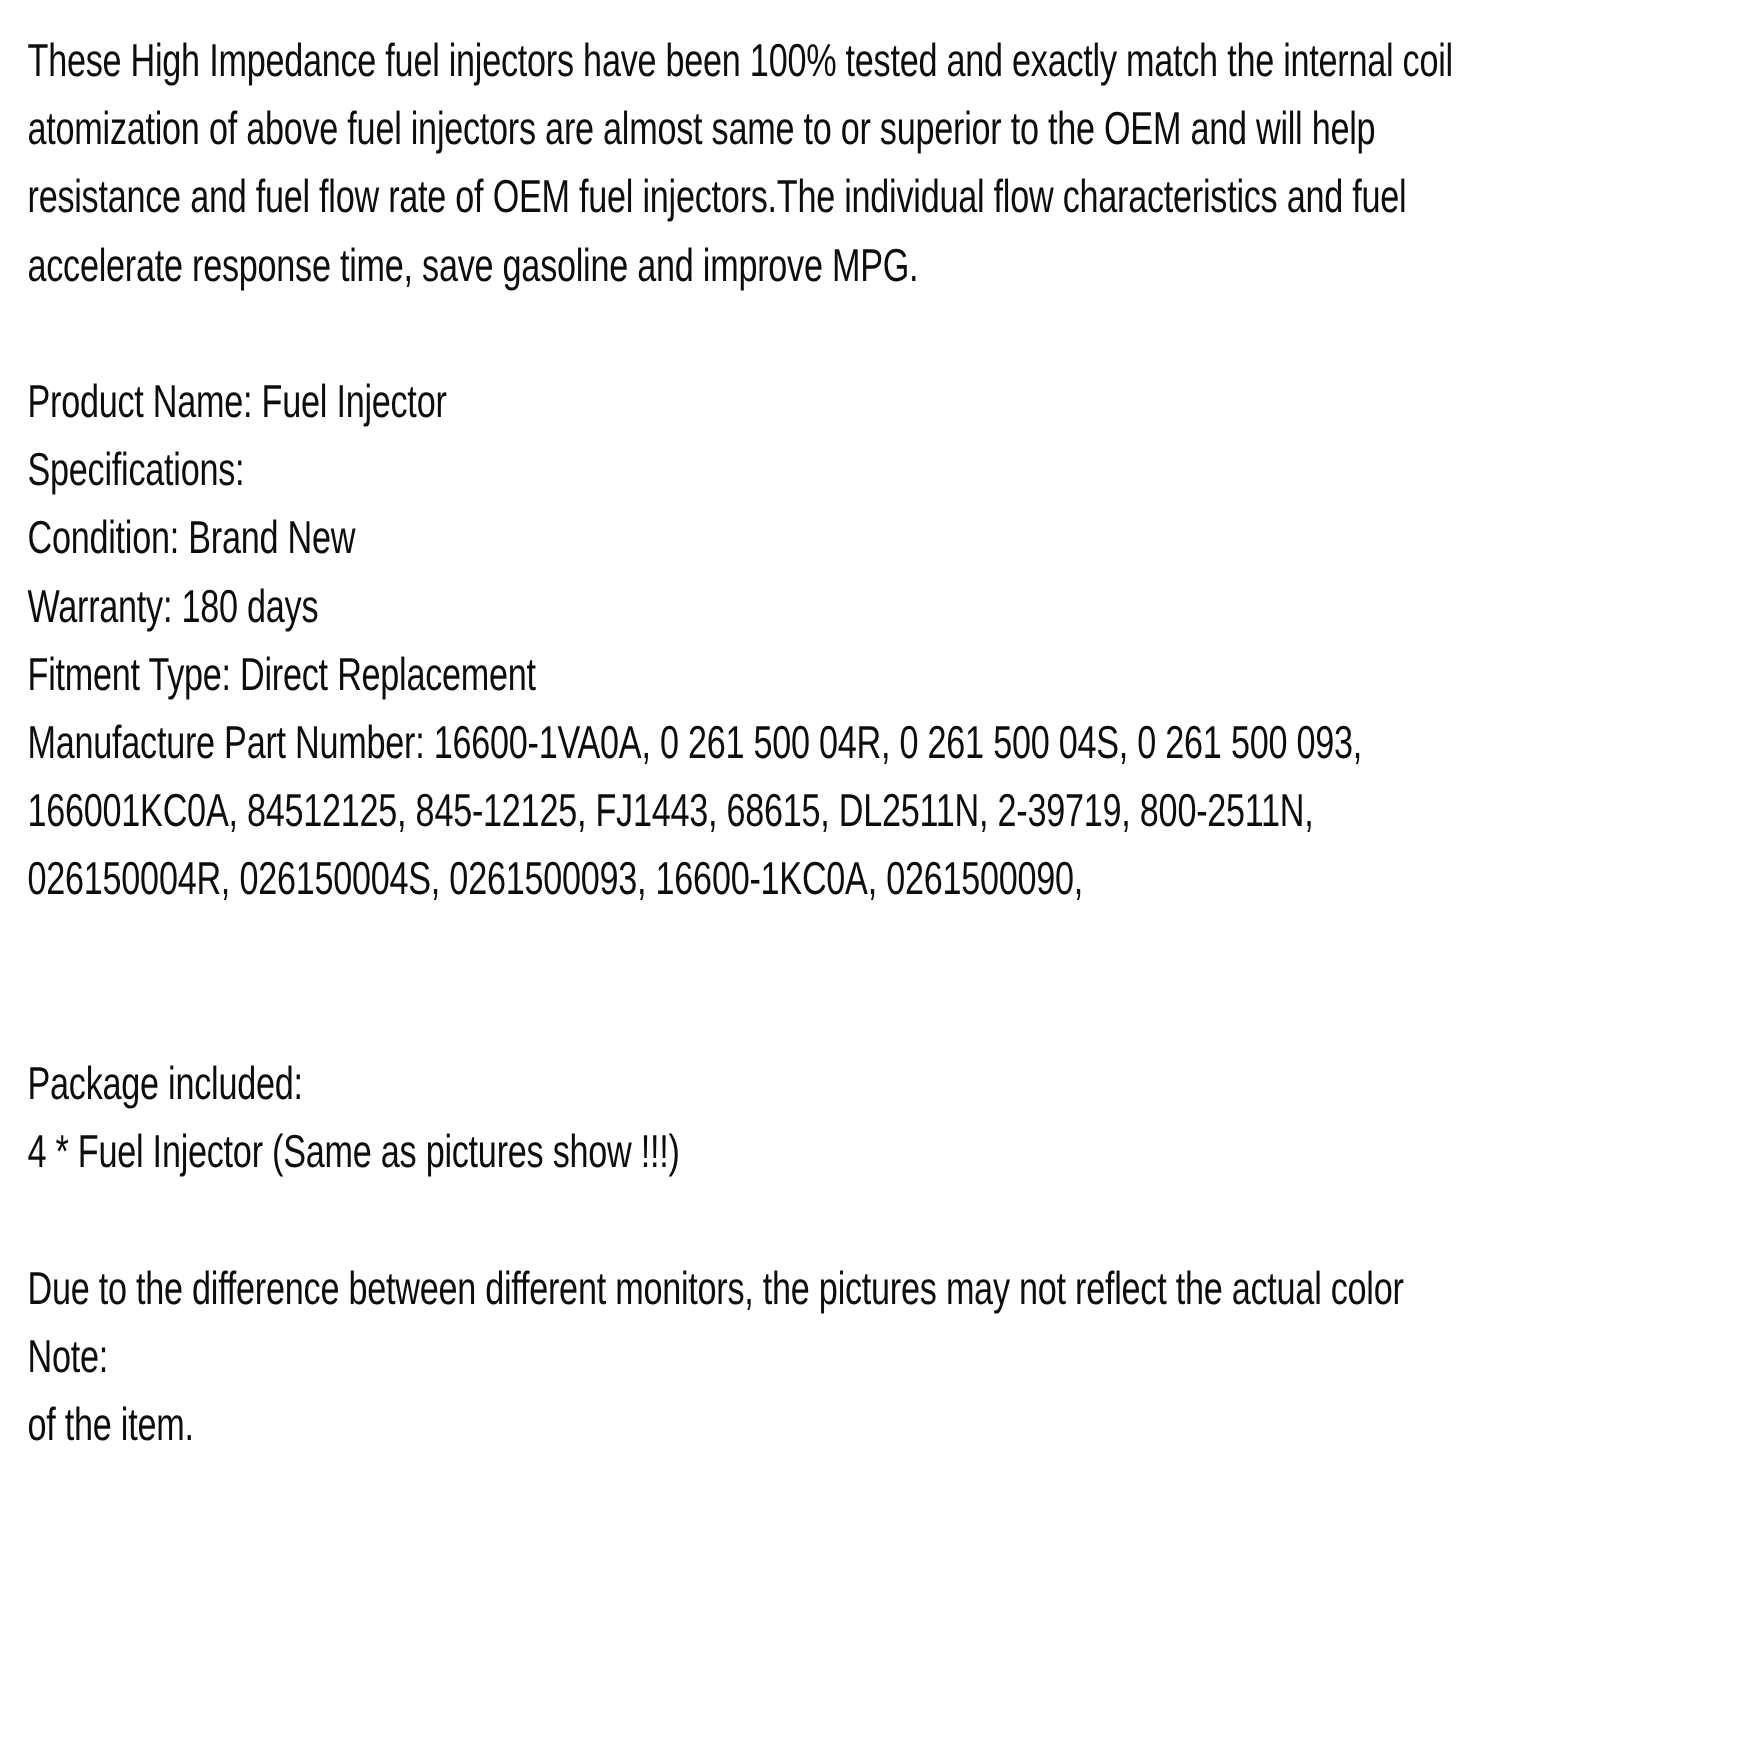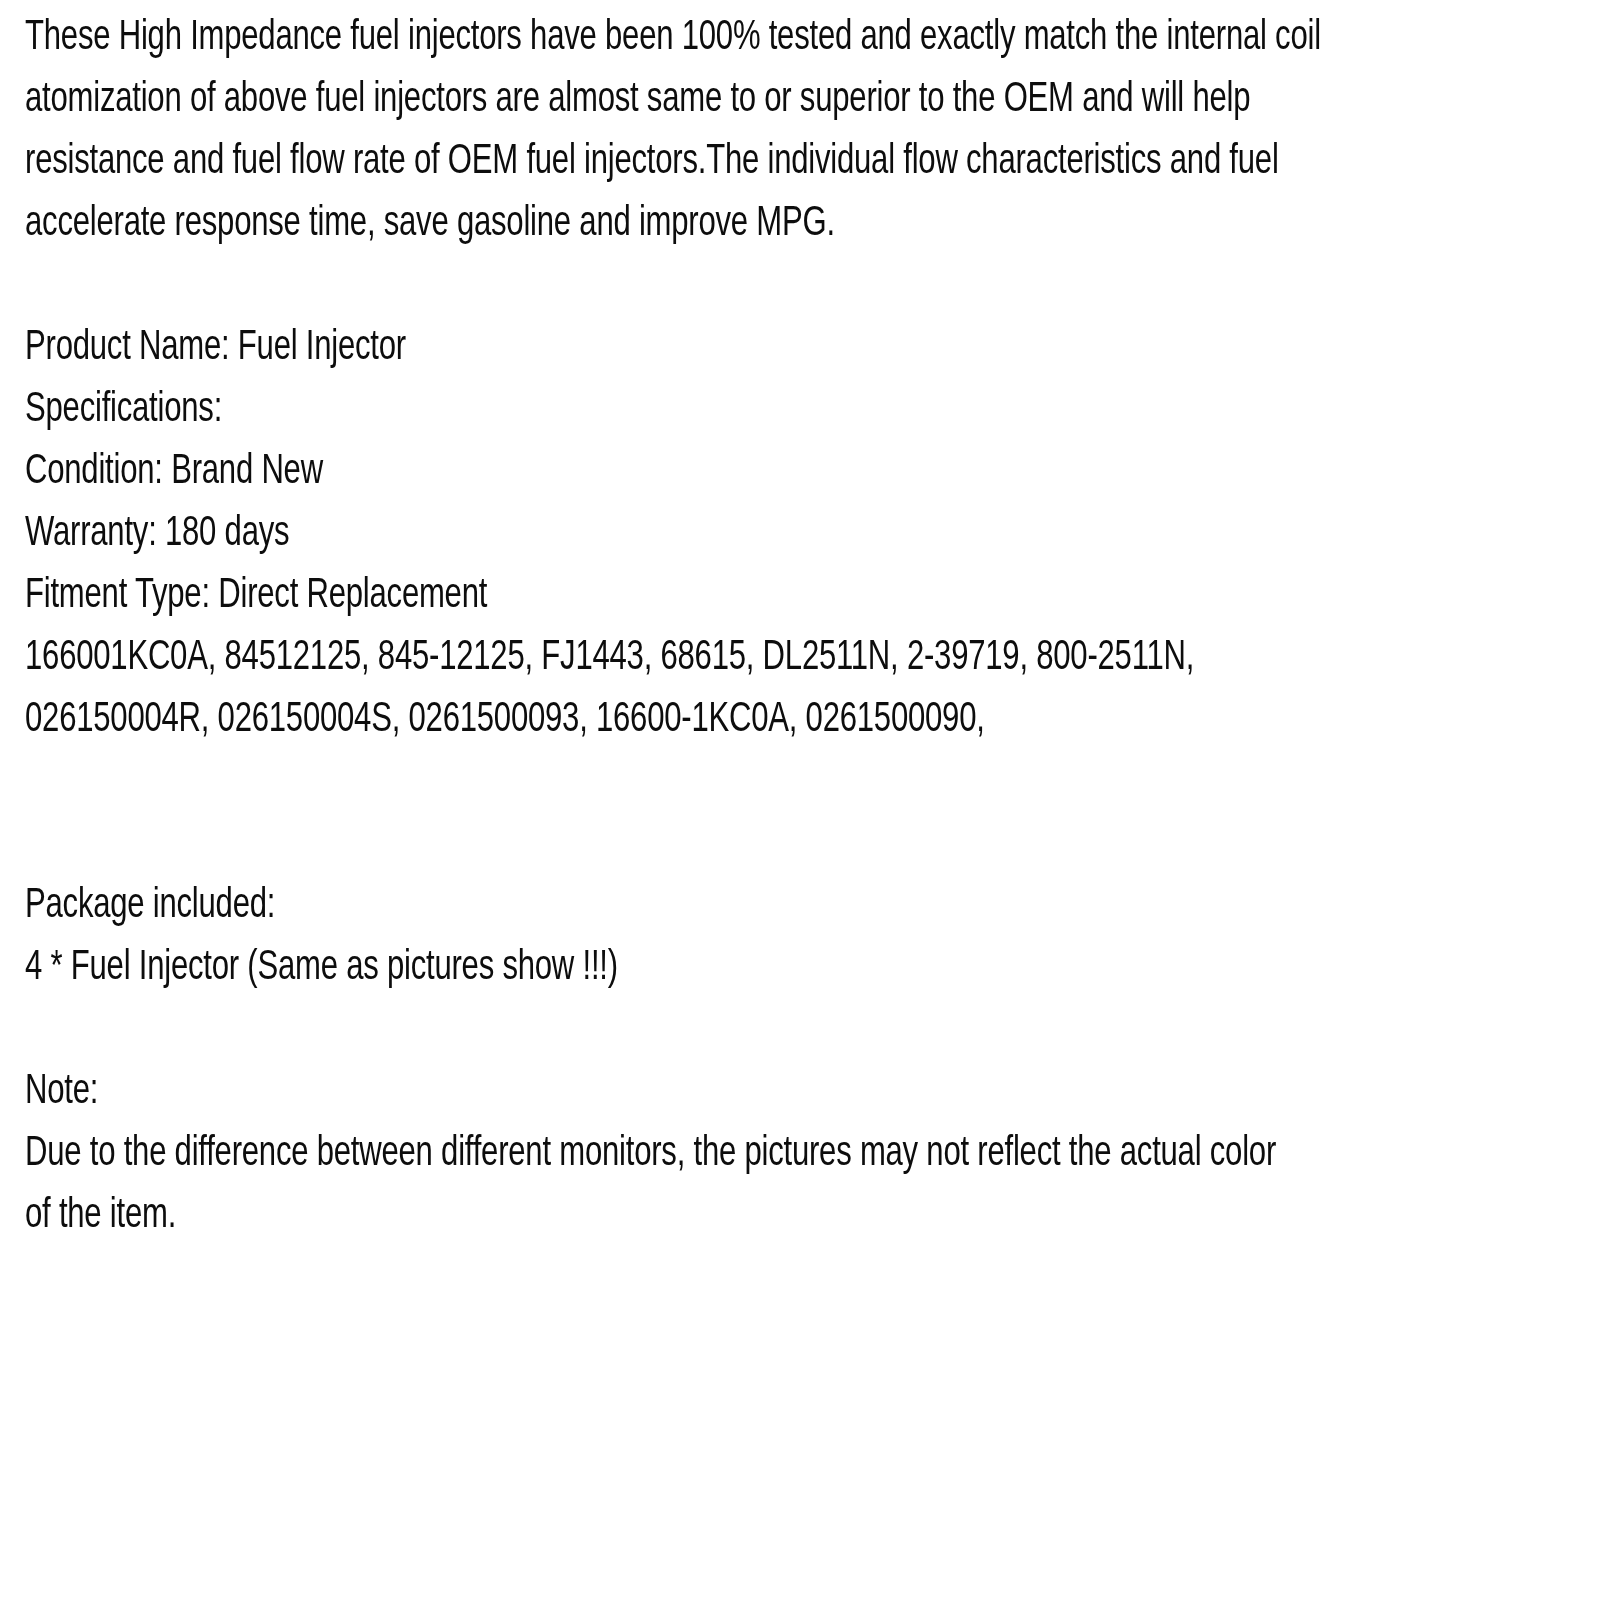--- a/index.html
+++ b/index.html
@@ -8,21 +8,21 @@
     background: #ffffff;
   }
   body {
     width: 1600px;
     height: 1600px;
     overflow: hidden;
     font-family: "Liberation Sans", sans-serif;
     color: #0d0d0d;
   }
   .doc {
-    padding: 4px 10px 0 25px;
+    padding: 24px 10px 0 25px;
     text-decoration: underline;
   }
   .line {
     height: 62px;
     line-height: 62px;
     font-size: 42px;
     white-space: pre;
     letter-spacing: -0.3px;
   }
   
@@ -48,37 +48,38 @@
   </div>
 
   <div class="blank"></div>
 
   <div class="para">
     <div class="line"><span>Product Name: Fuel Injector</span></div>
     <div class="line"><span>Specifications:</span></div>
     <div class="line"><span>Condition: Brand New</span></div>
     <div class="line"><span>Warranty: 180 days</span></div>
     <div class="line"><span>Fitment Type: Direct Replacement</span></div>
+    <div class="line"><span>Manufacture Part Number: 16600-1VA0A, 0 261 500 04R, 0 261 500 04S, 0 261 500 093,</span></div>
     <div class="line"><span>166001KC0A, 84512125, 845-12125, FJ1443, 68615, DL2511N, 2-39719, 800-2511N,</span></div>
     <div class="line"><span>026150004R, 026150004S, 0261500093, 16600-1KC0A, 0261500090,</span></div>
   </div>
 
   <div class="blank"></div>
 
   <div class="para">
   </div>
 
   <div class="blank"></div>
 
   <div class="para">
     <div class="line"><span>Package included:</span></div>
     <div class="line"><span>4 * Fuel Injector (Same as pictures show !!!)</span></div>
   </div>
 
   <div class="blank"></div>
 
   <div class="para">
+    <div class="line"><span>Due to the difference between different monitors, the pictures may not reflect the actual color</span></div>
     <div class="line"><span>Note:</span></div>
-    <div class="line"><span>Due to the difference between different monitors, the pictures may not reflect the actual color</span></div>
     <div class="line"><span>of the item.</span></div>
   </div>
 
 </div>
 
 </body></html>

